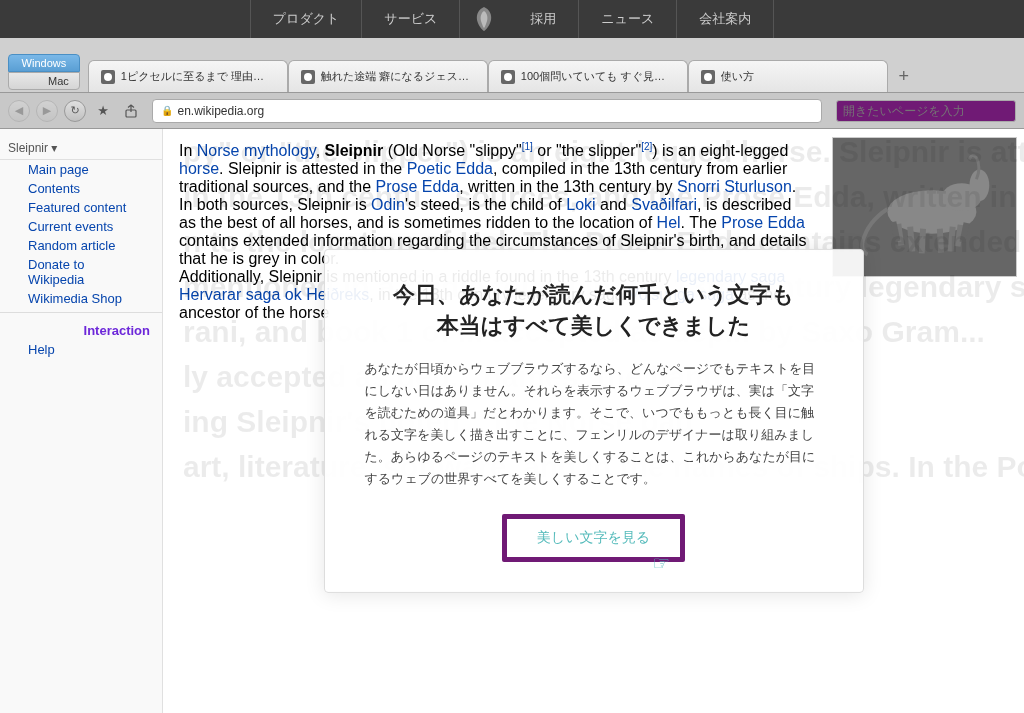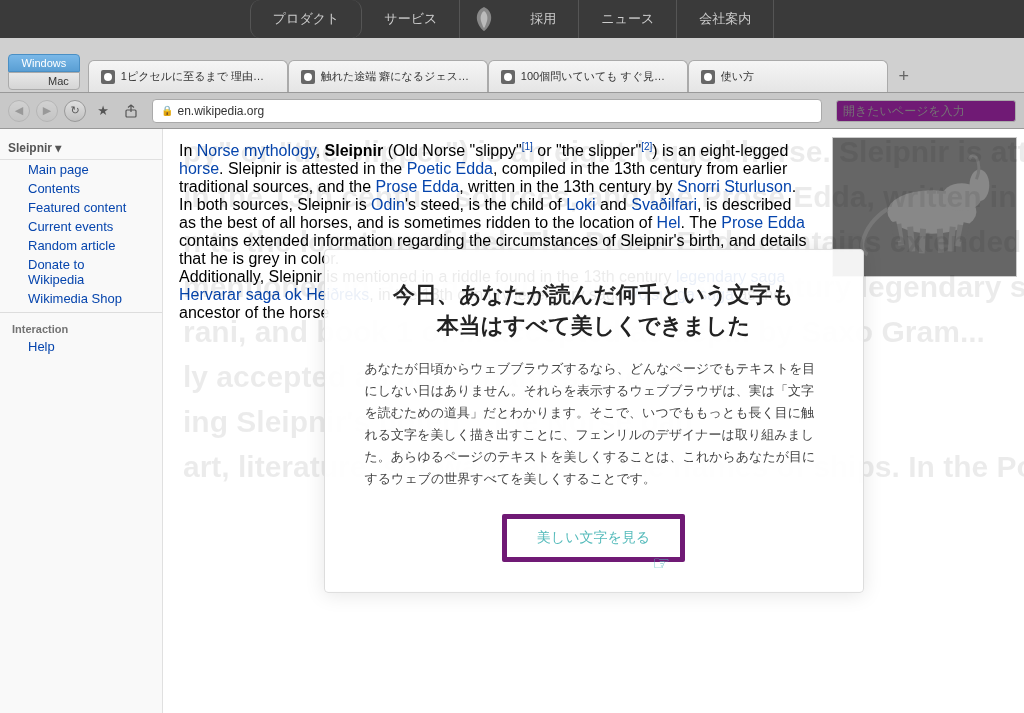--- a/index.html
+++ b/index.html
@@ -19,21 +19,21 @@
     .top-nav-item {
       color: #ccc;
       font-size: 13px;
       padding: 0 22px;
       height: 38px;
       display: flex;
       align-items: center;
       cursor: pointer;
       border-right: 1px solid #555;
     }
-    .top-nav-item:first-child { border-left: 1px solid #555; border-radius: 10px; }
+    .top-nav-item:first-child { border-left: 1px solid #555; }
     .top-nav-logo {
       width: 28px;
       height: 28px;
       margin: 0 10px;
       display: flex;
       align-items: center;
       justify-content: center;
     }
 
     
@@ -182,23 +182,24 @@
     .wiki-sidebar-link {
       display: block;
       padding: 2px 28px;
       color: #0645ad;
       text-decoration: none;
       font-size: 13px;
       cursor: pointer;
     }
     .wiki-sidebar-section {
       padding: 6px 12px 2px;
-      font-size: 11px;
+      font-size: 13px;
       font-weight: bold;
-      color: #737373;
+      color: #6d28d9;
+      text-align: right;
     }
     .wiki-sidebar-divider {
       border: none;
       border-top: 1px solid #ddd;
       margin: 4px 0;
     }
 
     
     .wiki-content {
       flex: 1;
@@ -213,21 +214,20 @@
     
     .wiki-breadcrumb {
       background: #f9f9f9;
       border-bottom: 1px solid #e0e0e0;
       padding: 4px 8px;
       font-size: 12px;
       color: #555;
       display: flex;
       align-items: center;
       gap: 4px;
-      font-weight: bold;
     }
 
     
     .wiki-body {
       display: flex;
       padding: 0;
     }
     .wiki-text-col {
       flex: 1;
       padding: 12px 16px;

